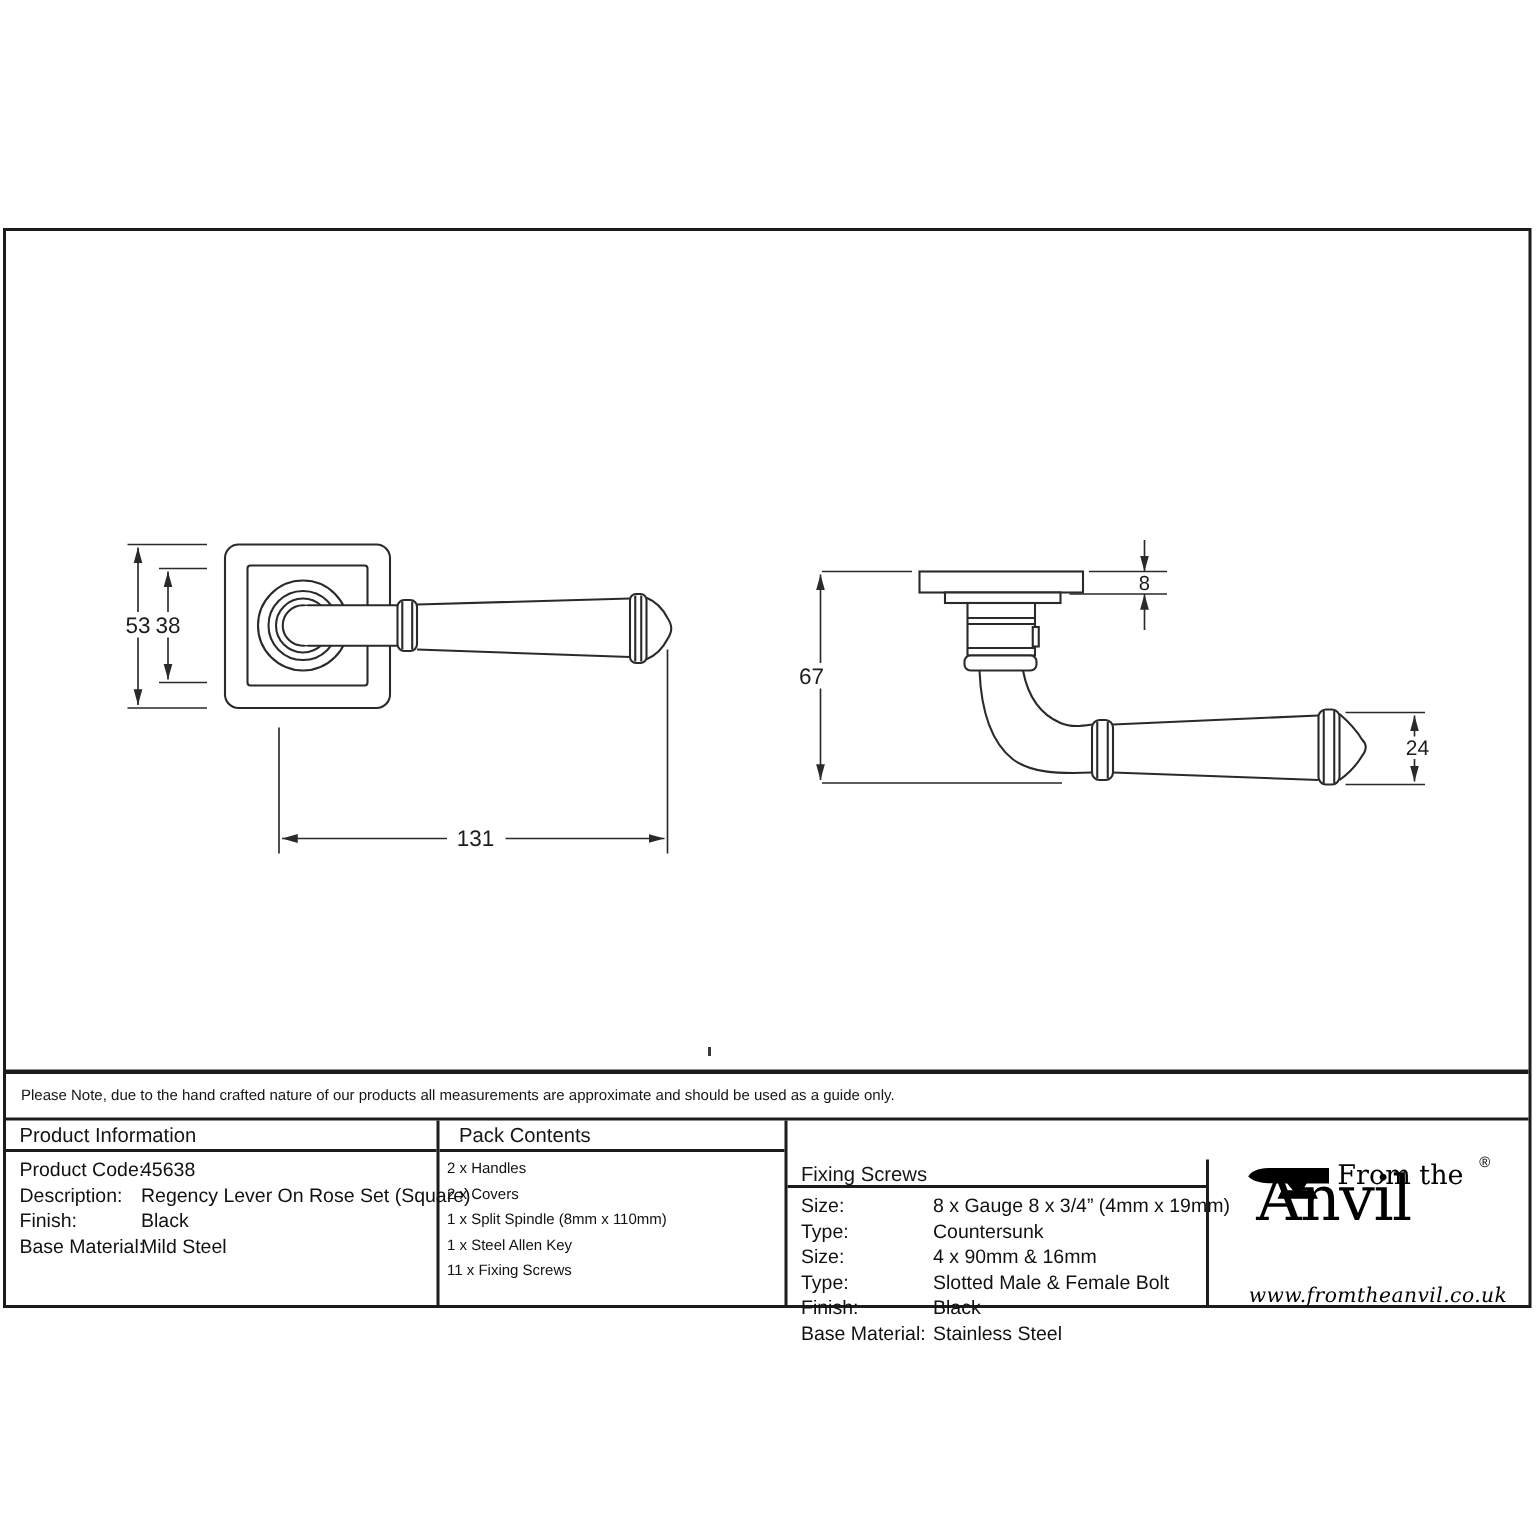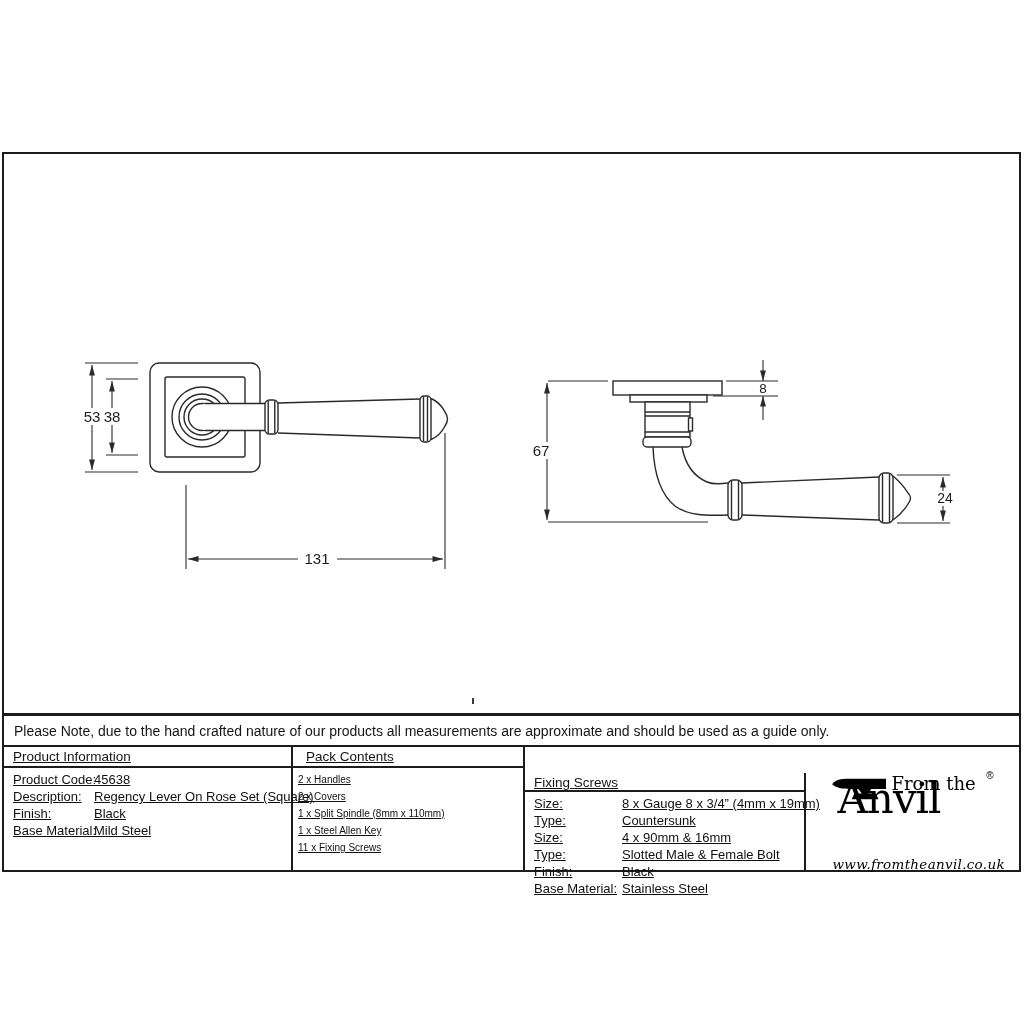--- a/index.html
+++ b/index.html
@@ -12,24 +12,24 @@
     position:absolute;left:2px;top:152px;width:1019px;height:720px;
     border:2px solid #1c1c1c;box-sizing:border-box;background:#fff;
     display:flex;flex-direction:column;
   }
   .drawing-area{
     position:relative;height:562px;border-bottom:3px solid #1c1c1c;box-sizing:border-box;
   }
   .drawing-area svg{position:absolute;left:0;top:0;}
   .note-row{
     height:31px;border-bottom:2px solid #1c1c1c;box-sizing:border-box;
-    display:flex;align-items:center;padding-left:10px;font-size:14px;color:#151515;
+    display:flex;align-items:center;padding-left:10px;font-size:10px;color:#151515;
   }
   .spec-table{flex:1;display:flex;min-height:0;}
-  .col{box-sizing:border-box;border-right:2px solid #1c1c1c;display:flex;flex-direction:column;text-decoration:underline;}
+  .col{box-sizing:border-box;border-right:2px solid #1c1c1c;display:flex;flex-direction:column;}
   .col-pi{width:289px;}
   .col-pc{width:232px;}
   .col-fs{width:281px;margin-top:26px;}
   .col-logo{flex:1;border-right:none;align-items:center;justify-content:center;}
   .col-header{
     height:21px;border-bottom:2px solid #1c1c1c;box-sizing:border-box;
     font-size:13.5px;padding:2px 0 0 9px;color:#151515;
   }
   .col-body{padding-top:3px;}
   .kv-row{height:17px;line-height:17px;font-size:13px;display:flex;padding-left:9px;white-space:nowrap;}

